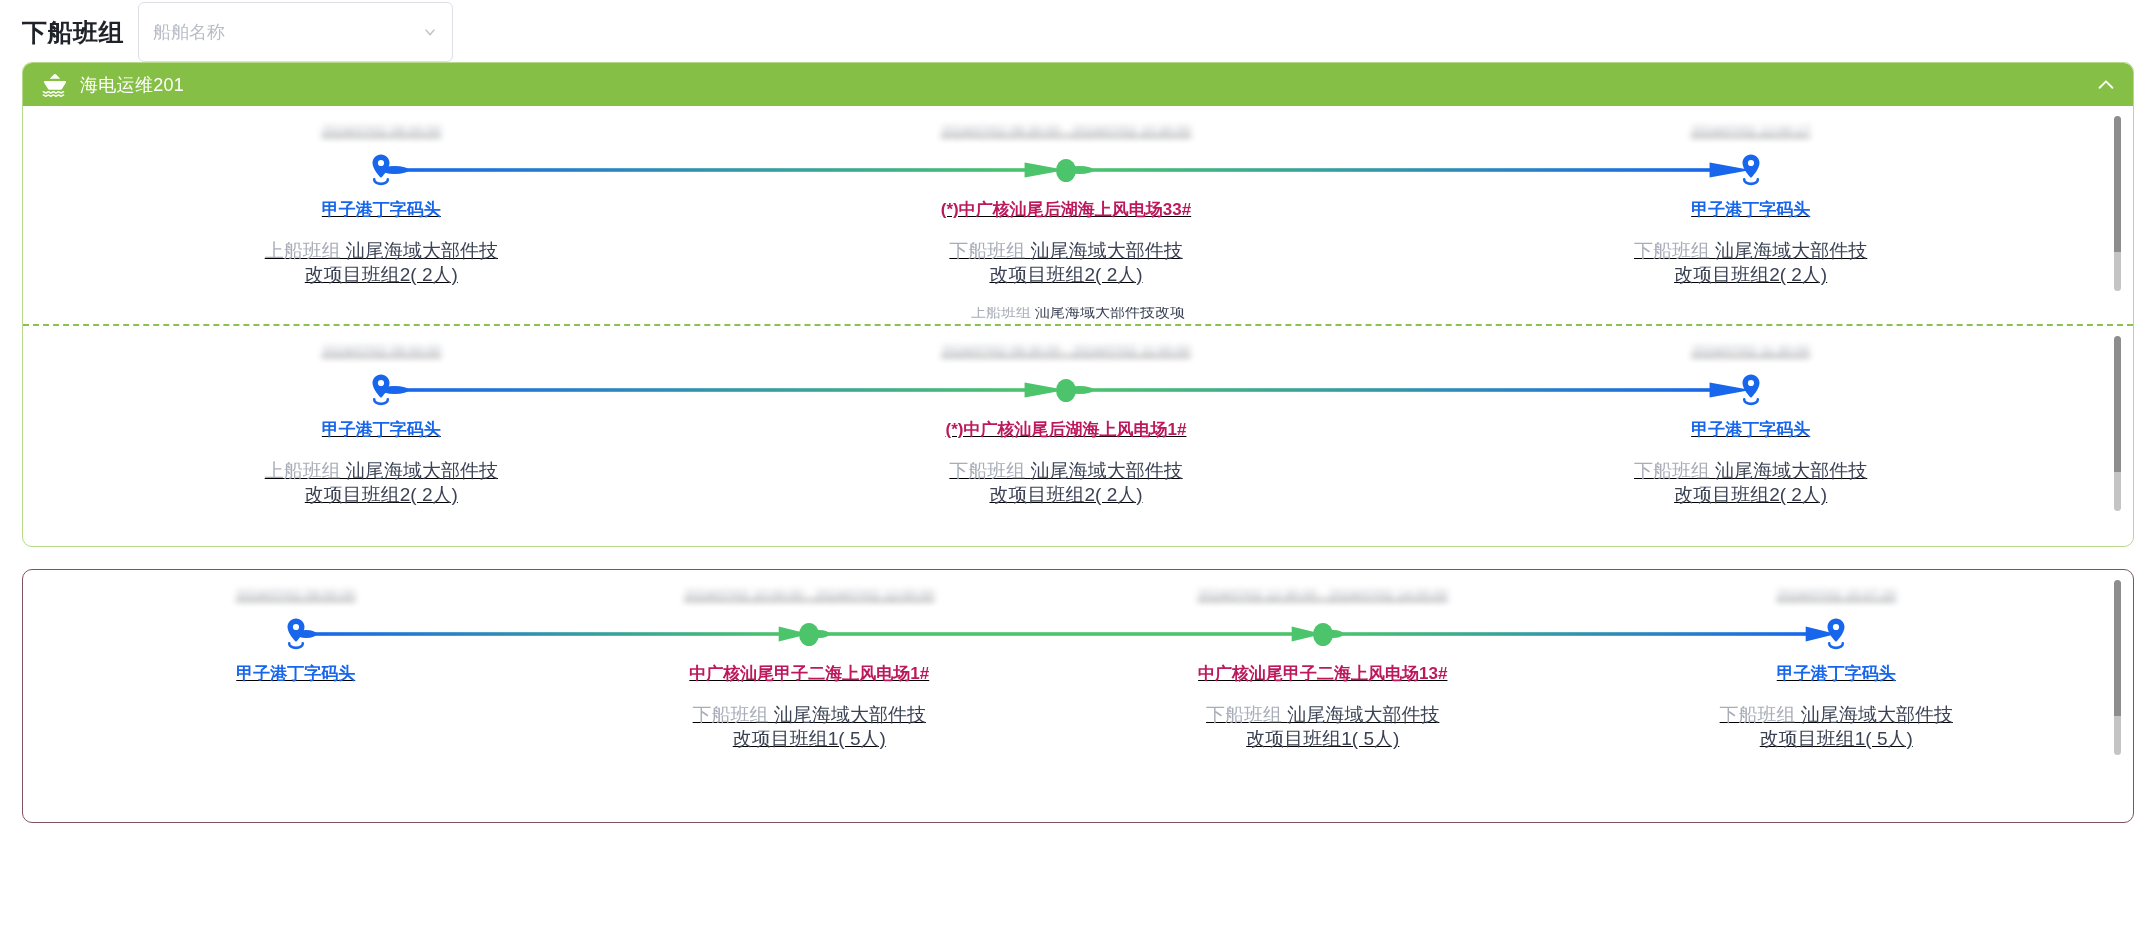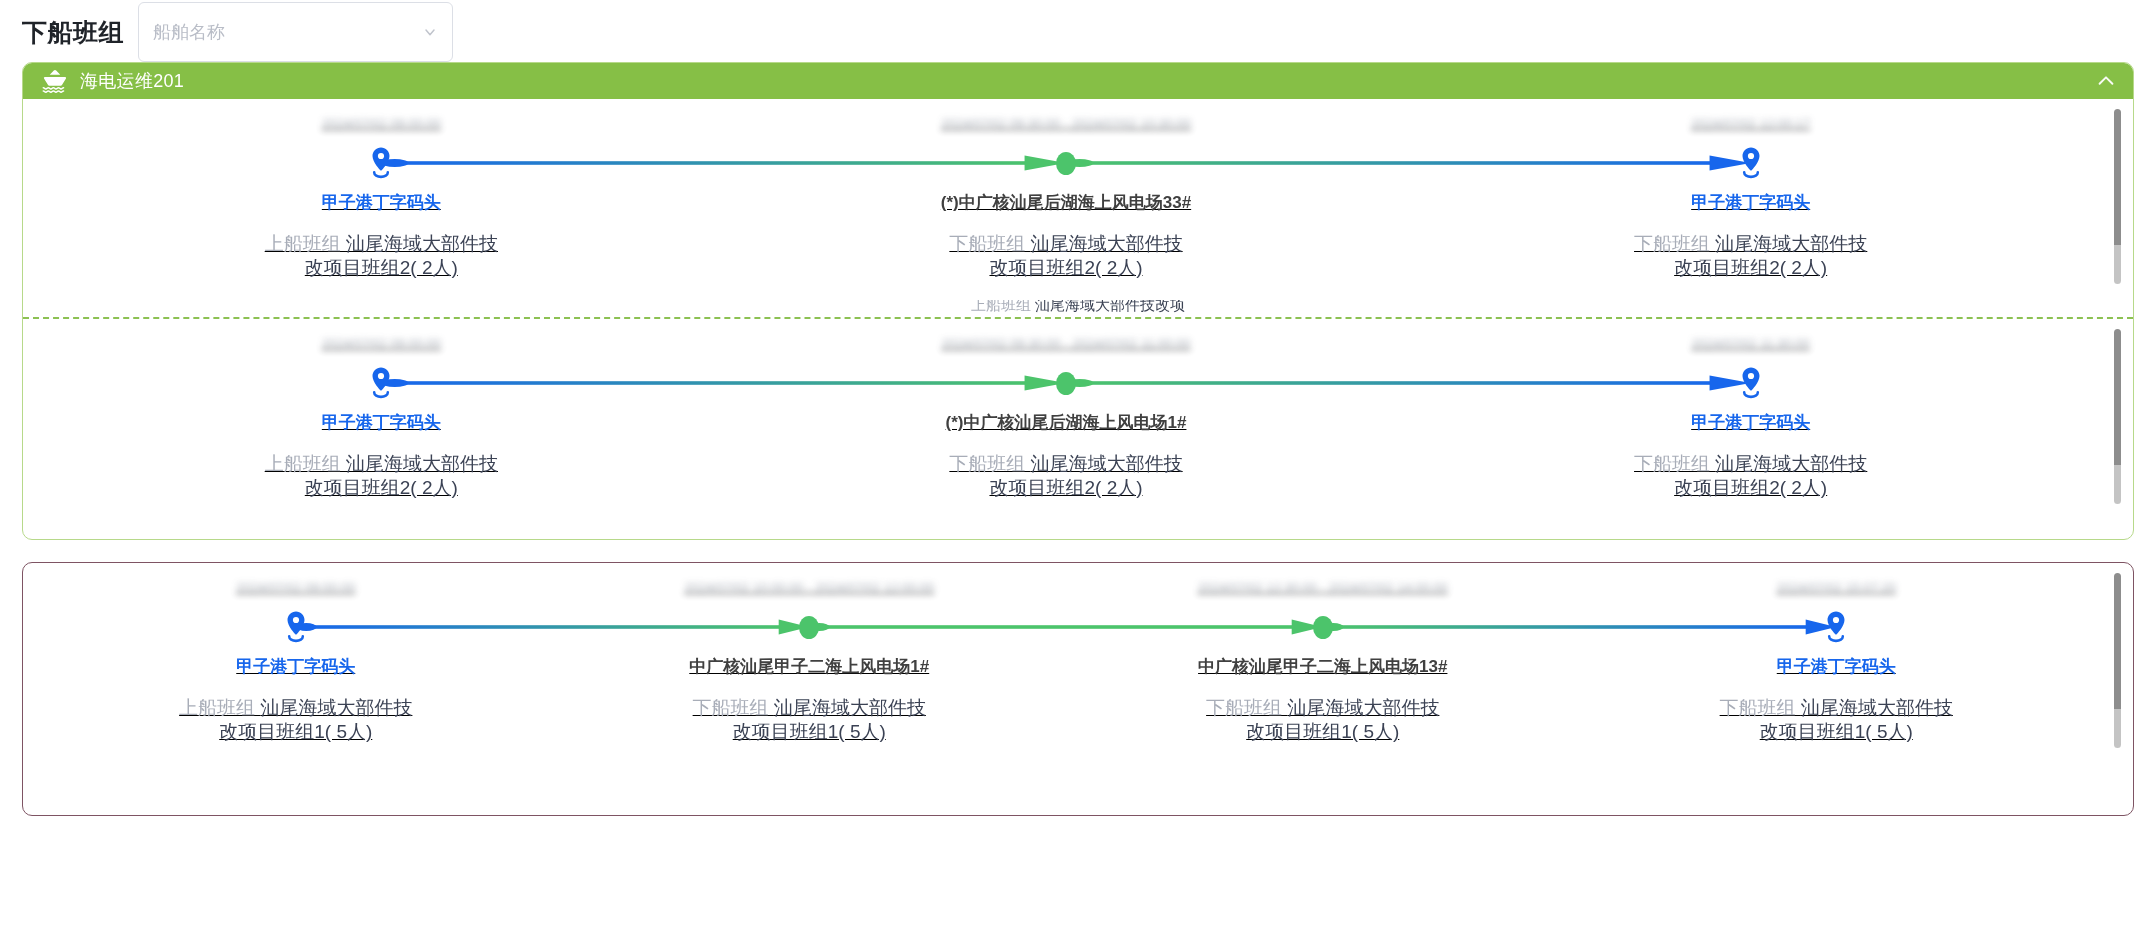--- a/index.html
+++ b/index.html
@@ -55,21 +55,21 @@
   .card {
     margin: 0 22px 22px 22px;
     border: 1px solid #b7d98a;
     border-radius: 10px;
     background: #fff;
     overflow: hidden;
   }
   .card.theme-maroon { border-color: #7e5463; }
 
   .card-head {
-    height: 36px;
+    height: 43px;
     background: #86bf46;
     display: flex;
     align-items: center;
     padding: 0 16px 0 18px;
     color: #ffffff;
   }
   .card.theme-maroon .card-head { background: #7e5463; }
 
   .card-head .ship-icon { width: 28px; height: 24px; margin-right: 11px; flex: 0 0 auto; }
   .card-head .title {
@@ -173,21 +173,21 @@
 
   .stop .name {
     font-size: 17px;
     font-weight: bold;
     line-height: 23px;
     margin-top: 6px;
     max-width: 260px;
     word-break: break-word;
   }
   .stop .name.blue  { color: #1766ec; }
-  .stop .name.green { color: #404040; }
+  .stop .name.green { color: #be185d; }
 
   .stop .crew {
     margin-top: 18px;
     font-size: 19px;
     line-height: 24px;
     color: #3b4254;
     max-width: 250px;
   }
   .stop .crew .lbl { color: #a8adb8; }
 
@@ -400,21 +400,20 @@
                         <stop offset="0%" stop-color="#1766ec"></stop>
                         <stop offset="100%" stop-color="#4cc46b"></stop>
                       </linearGradient>
                     </defs>
                     <rect x="3" y="9.2" width="188" height="3.6" fill="url(#g4)"></rect>
                     <circle cx="4" cy="11" r="4" fill="#1766ec"></circle>
                     <path d="M188 3.5 L200 11 L188 18.5 Z" fill="#4cc46b"></path>
                   </svg>
                 </div>
                 <div class="name blue">甲子港丁字码头</div>
-                <div class="crew"><span class="lbl">上船班组 </span><span>汕尾海域大部件技改项目班组1( 5人)</span></div>
               </div>
               <div class="stop">
                 <div class="ts">2024/07/02 10:00:00 - 2024/07/02 12:00:00</div>
                 <div class="marker-row">
                   <div class="marker">
                     <span class="dot-green"></span>
                   </div>
                   <svg class="conn" viewBox="0 0 200 22" preserveAspectRatio="none">
                     <defs>
                       <linearGradient id="g5" x1="0" y1="0" x2="1" y2="0">

